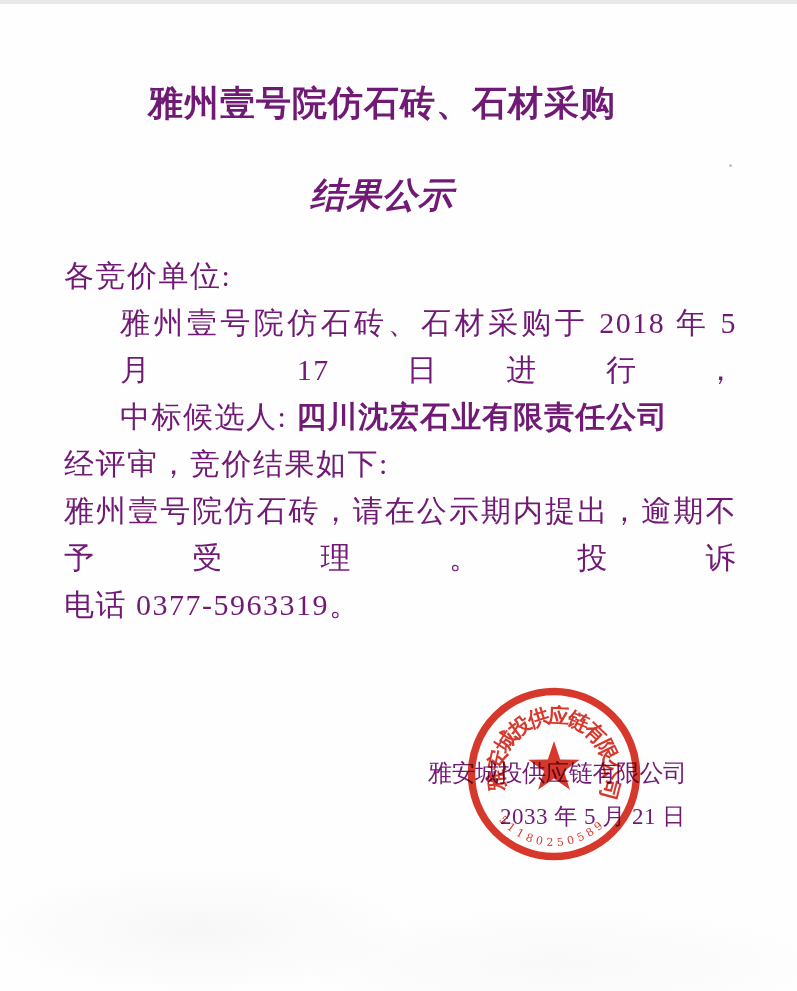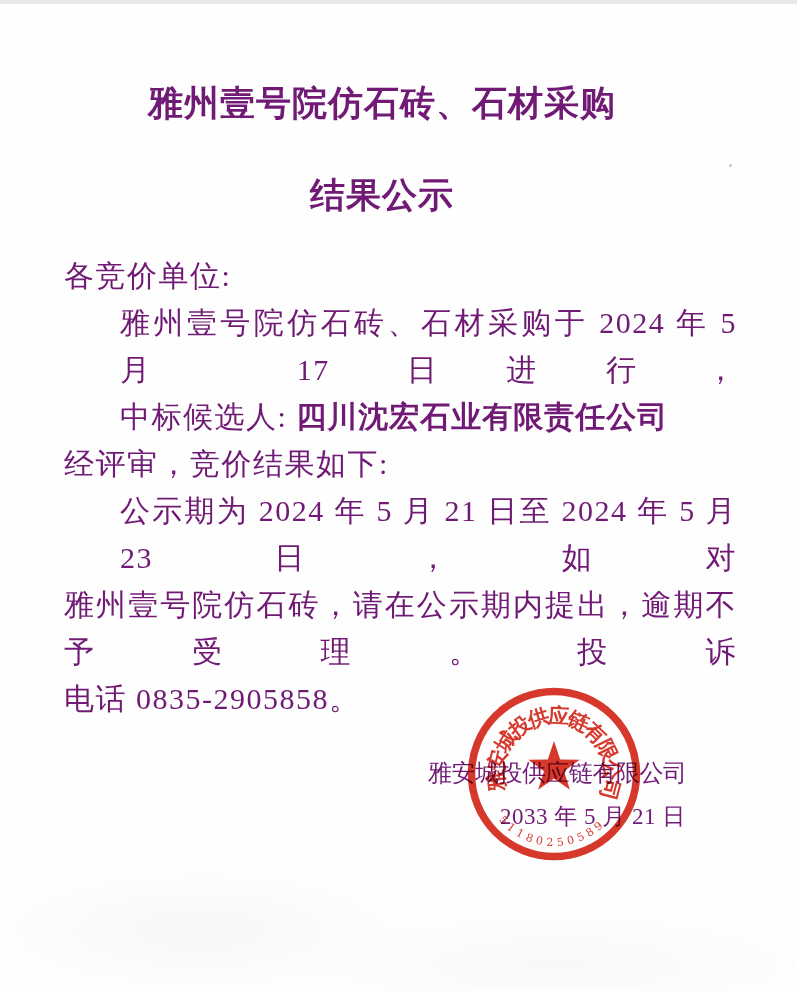--- a/index.html
+++ b/index.html
@@ -19,21 +19,21 @@
       radial-gradient(ellipse 300px 90px at 25% 75%, rgba(120,110,115,0.05), rgba(0,0,0,0) 70%),
       radial-gradient(ellipse 380px 80px at 70% 88%, rgba(120,110,115,0.04), rgba(0,0,0,0) 70%);
     pointer-events:none;
   }
   .title{
     position:absolute;left:0;width:764px;   
     margin:0;text-align:center;
     font-size:35px;font-weight:bold;letter-spacing:1px;
   }
   .t1{top:76px;}
-  .t2{top:168px;}
+  .t2{top:168px;font-style:italic;}
   .doc-body{
     position:absolute;left:64px;top:248px;width:673px;
     font-size:30px;letter-spacing:1.5px;line-height:47px;
   }
   .line{white-space:nowrap;}
   .indent{padding-left:56px;}
   .just{white-space:normal;text-align:justify;text-align-last:justify;}
   .bold{font-weight:bold;letter-spacing:1px;}
   .sig{position:absolute;white-space:nowrap;}
   .sig.company{left:428px;top:753px;font-size:24px;letter-spacing:-0.5px;}
@@ -57,26 +57,25 @@
 
 <div class="page">
 
   <div class="scan-noise"></div>
 
   <h1 class="title t1">雅州壹号院仿石砖、石材采购</h1>
   <h1 class="title t2">结果公示</h1>
 
   <div class="doc-body">
     <div class="line">各竞价单位:</div>
-    <div class="indent just">雅州壹号院仿石砖、石材采购于 2024 年 5 月 17 日进行，</div>
+    <div class="indent just">雅州壹号院仿石砖、石材采购于 2018 年 5 月 17 日进行，</div>
     <div class="line indent"><span>中标候选人: </span><span class="bold">四川沈宏石业有限责任公司</span></div>
     <div class="line">经评审，竞价结果如下:</div>
-    <div class="indent just">公示期为 2024 年 5 月 21 日至 2024 年 5 月 23 日，如对</div>
     <div class="just">雅州壹号院仿石砖，请在公示期内提出，逾期不予受理。投诉</div>
-    <div class="line">电话  0835-2905858。</div>
+    <div class="line">电话  0377-5963319。</div>
   </div>
 
   <div class="sig company">雅安城投供应链有限公司</div>
   <div class="sig date">2033 年 5 月 21 日</div>
 
   <svg class="seal" viewBox="-100 -100 200 200" xmlns="http://www.w3.org/2000/svg" xmlns:xlink="http://www.w3.org/1999/xlink">
     <circle cx="0" cy="0" r="82.5" fill="none" stroke="#d5281c" stroke-width="7.5"></circle>
     <path id="sealArcPath" d="M -48.5 15.8 A 51 51 0 1 1 48.5 -15.8 A 51 51 0 1 1 -48.5 15.8" fill="none"></path>
     <path id="sealNumPath" d="M -55.2 46.3 A 72 72 0 0 0 55.2 46.3" fill="none"></path>
     <text class="seal-ring-text">

